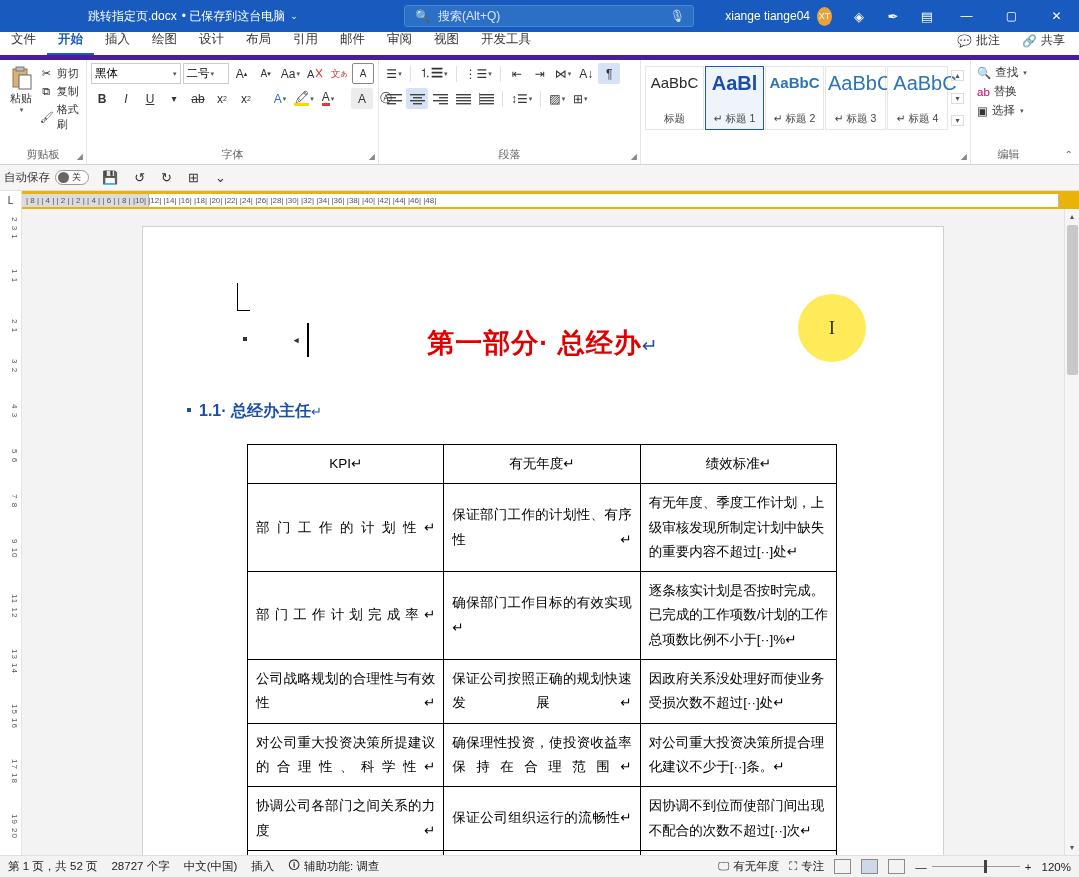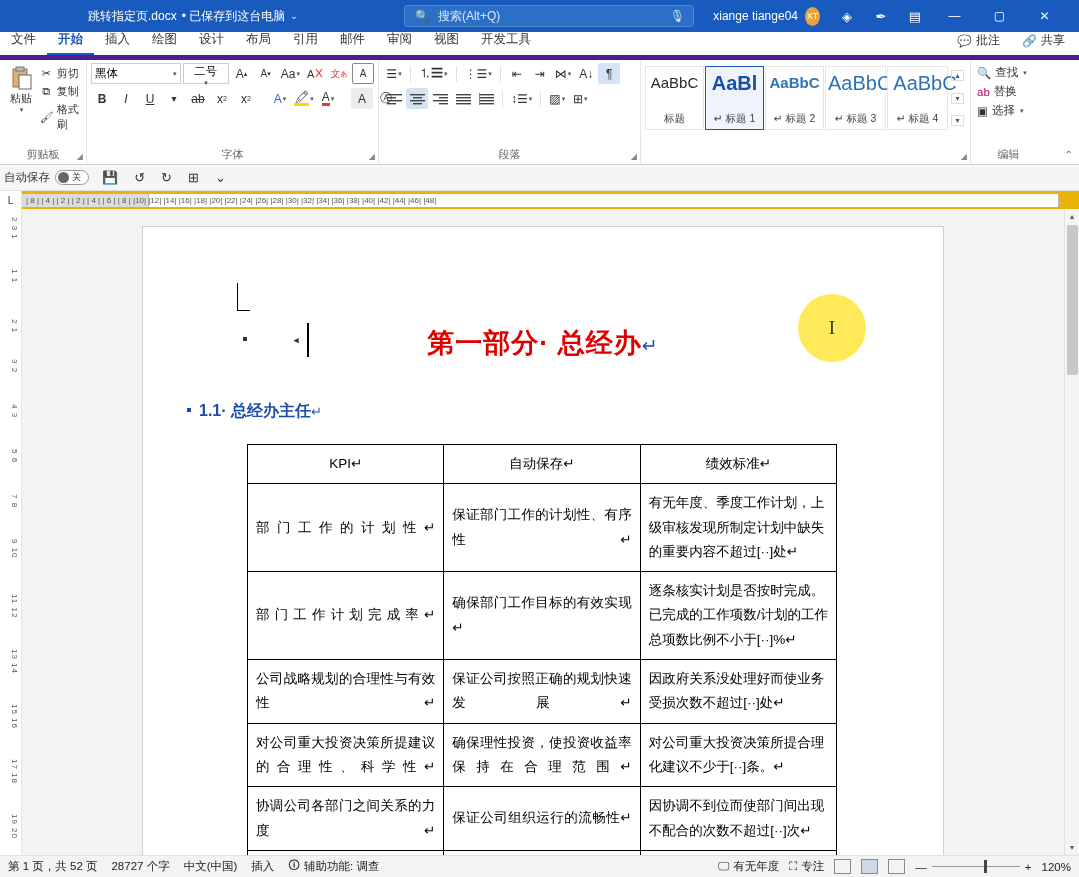--- a/index.html
+++ b/index.html
@@ -27,21 +27,21 @@
   }
   .tb-title .chev { font-size: 9px; opacity: .95; }
   .searchbox {
     position: absolute; left: 404px; top: 5px; width: 290px; height: 22px;
     background: #2b6fc6; border: 1px solid #4b86cf; border-radius: 3px;
     display: flex; align-items: center; color: #dbe7f7; font-size: 12px;
   }
   .searchbox .mag { margin: 0 8px 0 10px; font-size: 12px; }
   .searchbox .mic { margin-left: auto; margin-right: 8px; font-size: 12px; }
   .tb-right {
-    position: absolute; right: 12px; top: 0; height: 32px;
+    position: absolute; right: 0; top: 0; height: 32px;
     display: flex; align-items: center; gap: 0;
   }
   .acct { display: flex; align-items: center; gap: 7px; padding: 0 10px; font-size: 12px; }
   .avatar {
     width: 15px; height: 19px; border-radius: 50%; background: #e8a33d;
     color: #fff; font-size: 9px; display: flex; align-items: center; justify-content: center;
   }
   .tb-icon {
     width: 34px; height: 32px; display: flex; align-items: center; justify-content: center;
     font-size: 13px; color: #fff;
@@ -91,21 +91,21 @@
   
   .grp-font { width: 292px; }
   .font-row { display: flex; align-items: center; gap: 2px; margin-bottom: 4px; }
   .fname {
     width: 98px; height: 21px; border: 1px solid #ccc; background: #fff;
     font-size: 11.5px; display: flex; align-items: center; padding: 0 3px;
   }
   .fname .cv { flex: 1; }
   .fsize {
     width: 50px; height: 21px; border: 1px solid #ccc; background: #fff;
-    font-size: 11.5px; display: flex; align-items: center; padding: 0 3px; flex-direction: column;
+    font-size: 11.5px; display: flex; align-items: center; padding: 0 3px;
   }
   .cbtn {
     min-width: 22px; height: 21px; display: flex; align-items: center; justify-content: center;
     font-size: 12px; color: #333; border: 1px solid transparent; border-radius: 2px; padding: 0 2px;
   }
   .cbtn.small { font-size: 10px; }
   .cbtn sub, .cbtn sup { font-size: 7px; }
   .caret { font-size: 7px; color: #555; margin-left: 1px; }
   .swatch-red { border-bottom: 3px solid #e03a3a; line-height: 11px; }
   .swatch-yellow { border-bottom: 3px solid #ffd400; line-height: 11px; }
@@ -572,21 +572,21 @@
 
         <h2 class="doc-h2">
           <span class="dot"></span>
           <span>1.1· 总经办主任</span><span class="pilcrow">↵</span>
         </h2>
 
         <table class="kpi">
           <tbody>
               <tr>
             <th class="c1">KPI↵</th>
-            <th class="c2">自动保存↵</th>
+            <th class="c2">有无年度↵</th>
             <th class="c3">绩效标准↵</th>
           </tr>
           <tr>
             <td class="c1">部门工作的计划性↵</td>
             <td class="c2">保证部门工作的计划性、有序性↵</td>
             <td class="c3">有无年度、季度工作计划，上级审核发现所制定计划中缺失的重要内容不超过[··]处↵</td>
           </tr>
           <tr>
             <td class="c1">部门工作计划完成率↵</td>
             <td class="c2">确保部门工作目标的有效实现↵</td>

